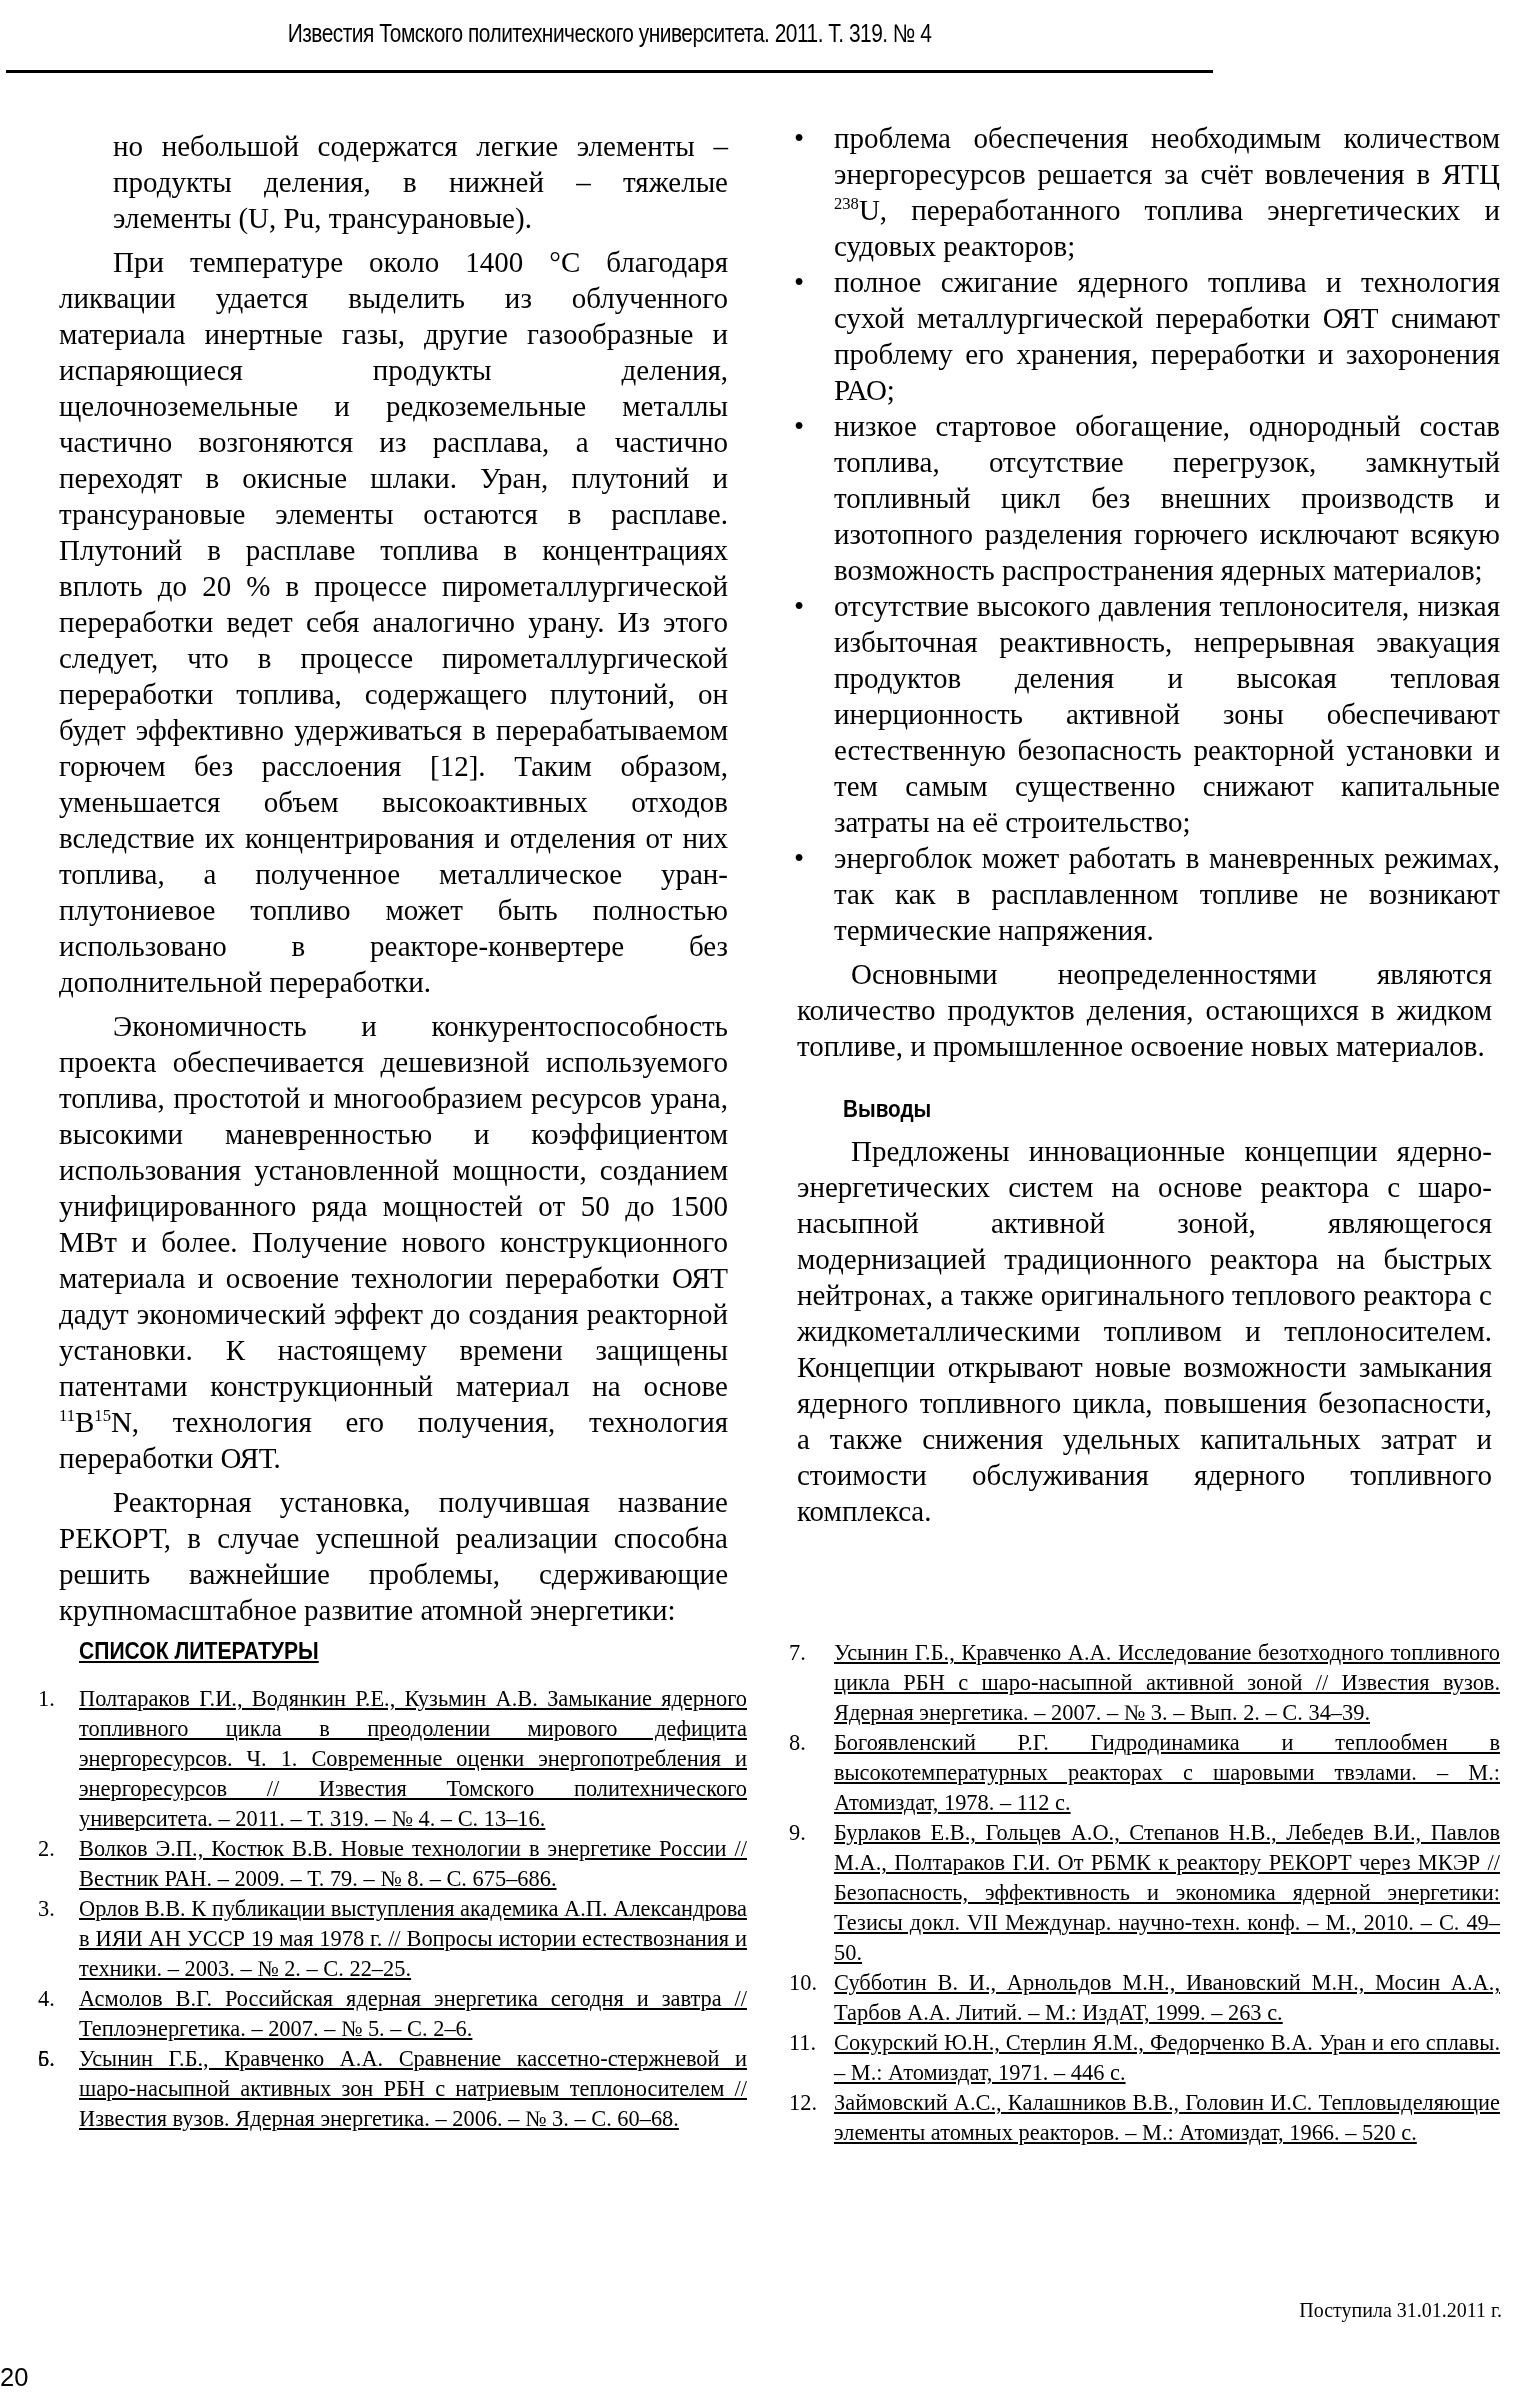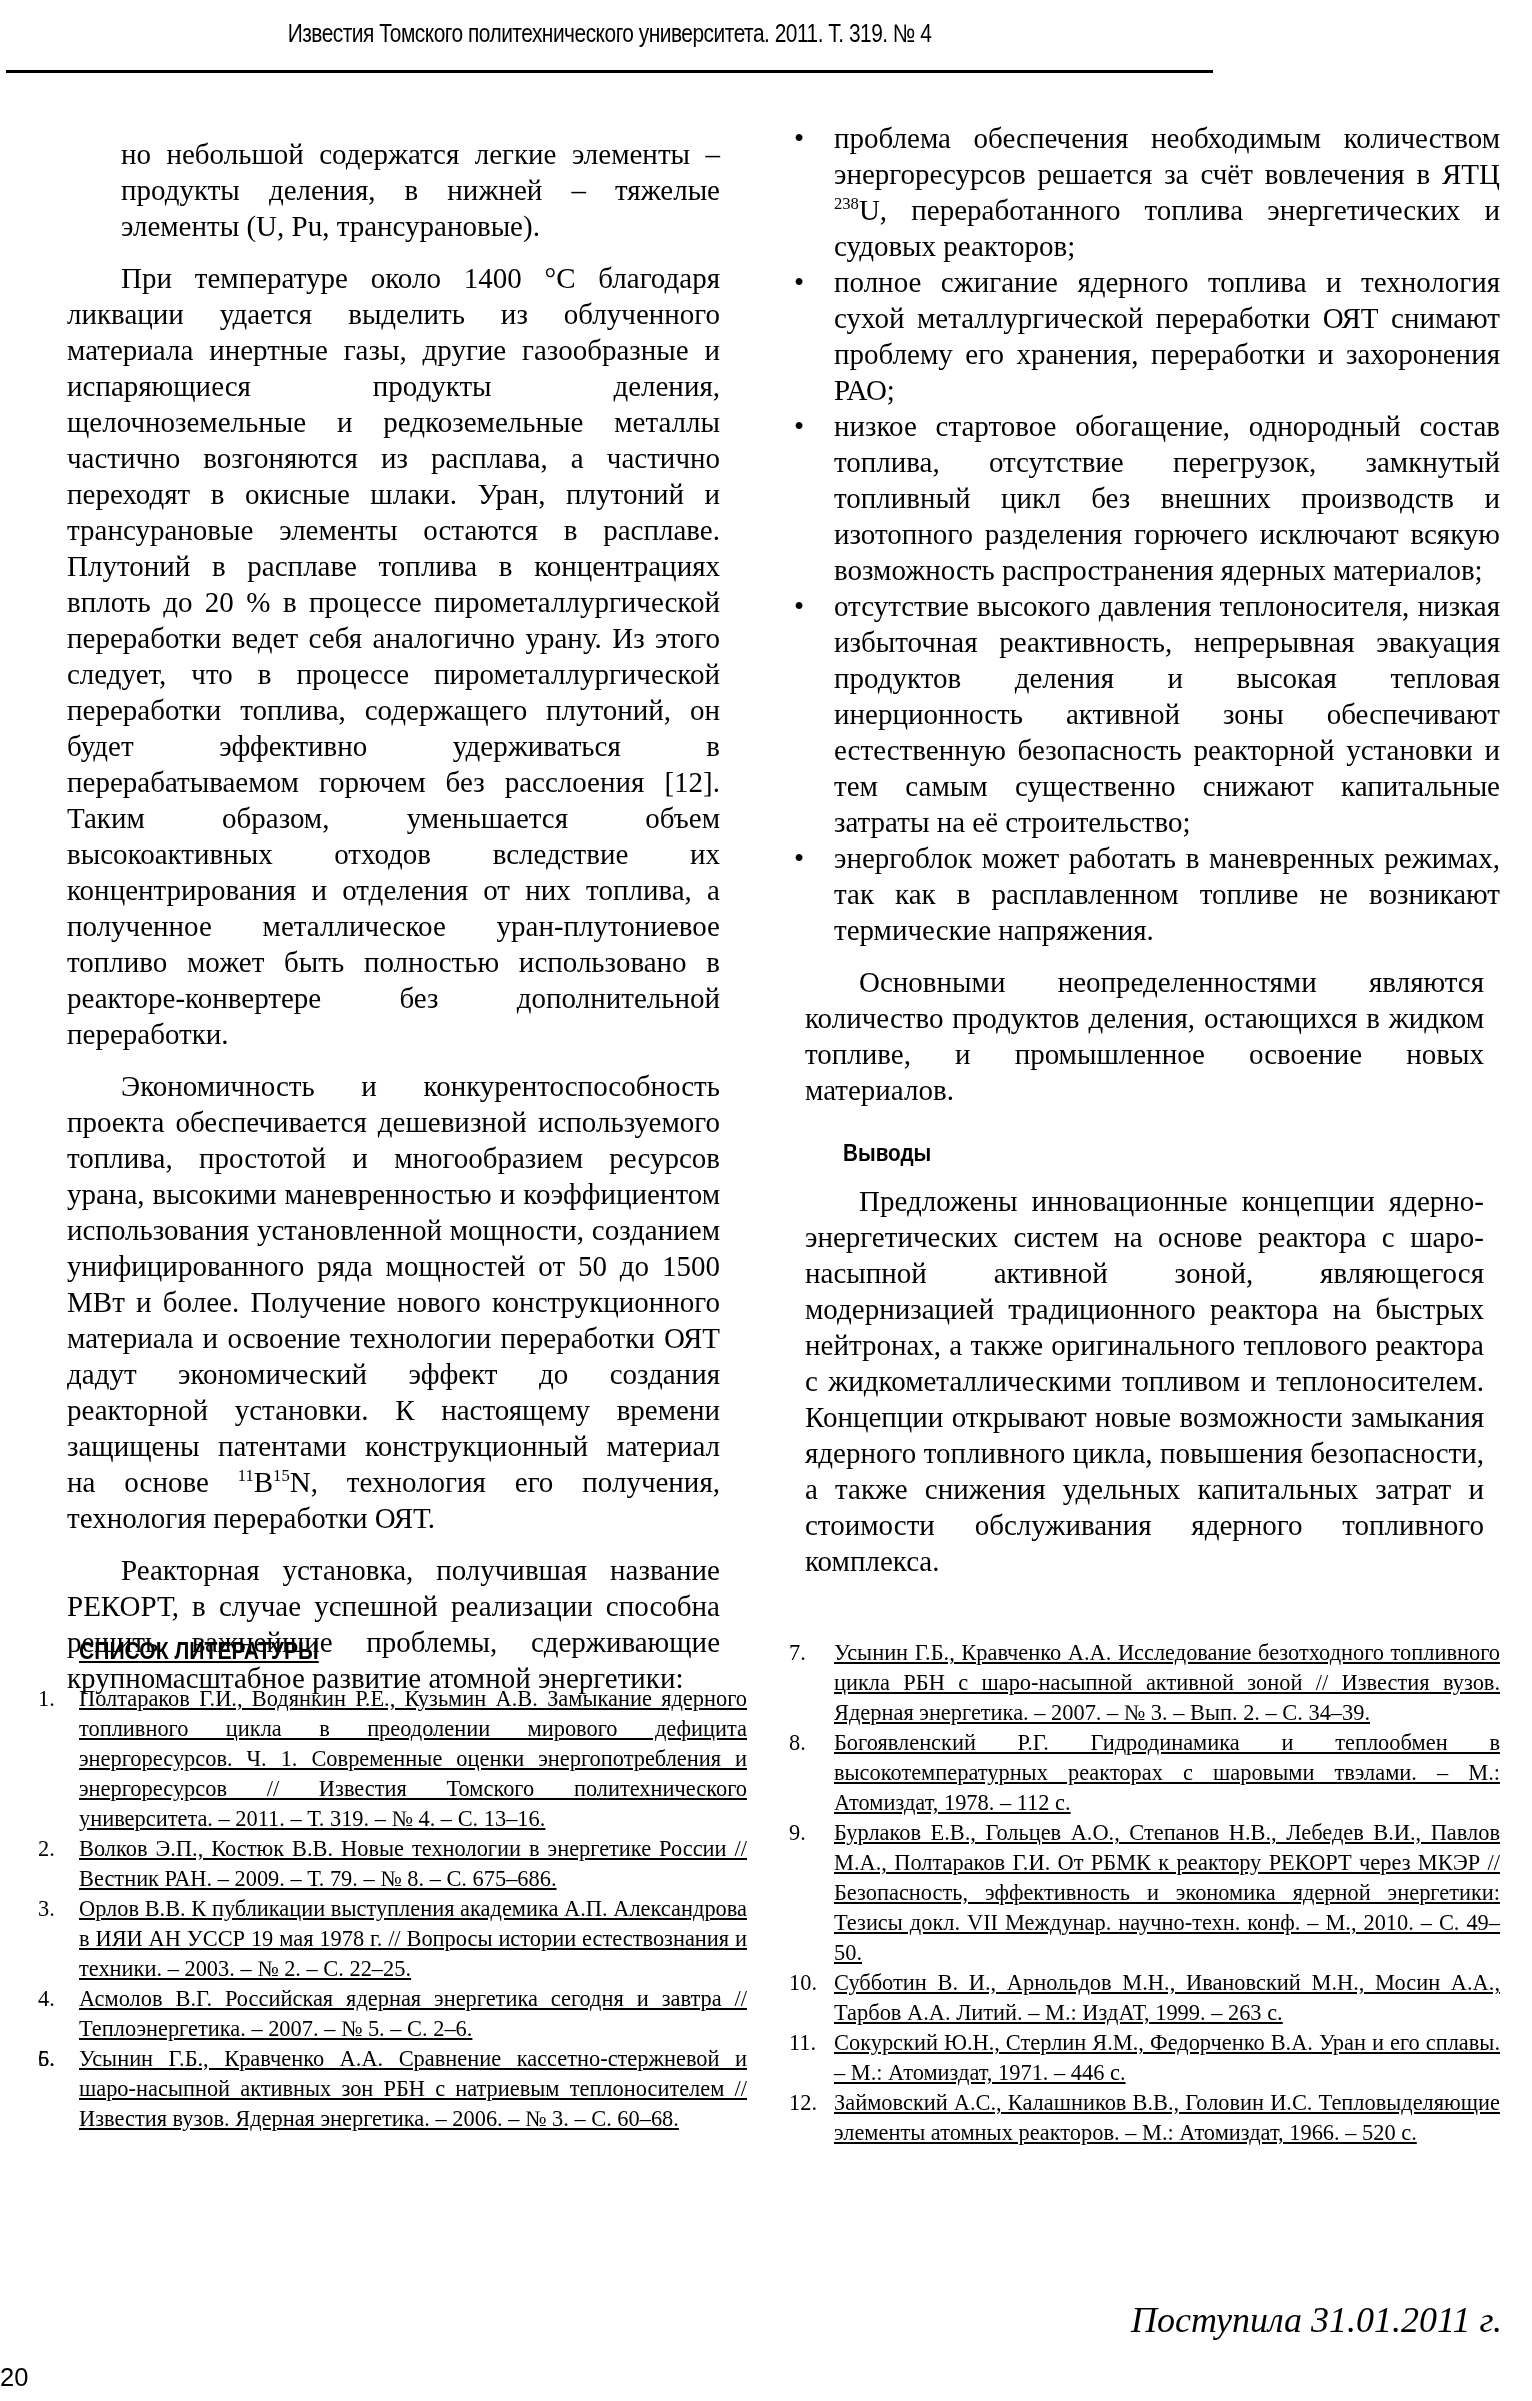--- a/index.html
+++ b/index.html
@@ -5,40 +5,40 @@
   html, body { margin:0; padding:0; background:#ffffff; }
   body { width:1533px; height:2401px; position:relative; overflow:hidden; color:#000; }
   .header { position:absolute; left:0; top:0; width:1219px; height:77px; }
   .header-title { position:absolute; left:0; right:0; top:19px; text-align:center;
     font-family:"Liberation Sans", sans-serif; font-size:25.5px; letter-spacing:-0.6px; transform:scaleX(0.82); transform-origin:center; }
   .header-rule { position:absolute; left:6.4px; right:6.4px; top:70px; height:2.6px; background:#000; }
 
   .col { position:absolute; font-family:"Liberation Serif", serif; font-size:29px; line-height:36px; text-align:justify; }
   .col-left { left:51px; top:120px; width:685px; }
   .col-right { left:789px; top:120px; width:711px; }
-  .para { margin:16px; text-indent:54px; text-align:justify; }
+  .para { margin:8px; text-indent:54px; text-align:justify; }
   .para-first { text-indent:0; padding-left:54px; }
   sup { font-size:16.6px; line-height:0; vertical-align:super; }
 
   .bullets { list-style:none; margin:0; padding:0; }
   .bullet { position:relative; padding-left:45px; margin:0; text-align:justify; }
   .bullet-dot { position:absolute; left:5.1px; top:0; }
 
   .section-heading { font-family:"Liberation Sans", sans-serif; font-weight:bold; font-size:23px;
     margin:31px 0 10.2px 54px; line-height:28px; transform:scaleX(0.9); transform-origin:left; }
 
   .refs { position:absolute; font-family:"Liberation Serif", serif; font-size:22.4px; line-height:30px;text-decoration:underline; }
   .refs-left { left:38px; top:1635px; width:709px; }
   .refs-right { left:789px; top:1638px; width:711px; }
   .refs-heading { font-family:"Liberation Sans", sans-serif; font-weight:bold; font-size:24px; margin:0 0 16.6px 41px; line-height:32px; transform:scaleX(0.88); transform-origin:left; }
   .ref { position:relative; padding-left:41px; margin:0 0 0 0; text-align:justify; }
   .refs-right .ref { padding-left:45px; }
   .ref-num { position:absolute; left:0; top:0; }
 
-  .received { position:absolute; right:31px; top:2299px; font-family:"Liberation Serif", serif; font-style:italic; font-size:36px; }
+  .received { position:absolute; right:31px; top:2299px; font-family:"Liberation Serif", serif; font-size:20px; }
   .page-number { position:absolute; left:0; top:2363px; font-family:"Liberation Sans", sans-serif; font-size:25.5px; }
 </style>
 </head>
 <body>
 
 <div class="header">
   <div class="header-title">Известия Томского политехнического университета. 2011. Т. 319. № 4</div>
   <div class="header-rule"></div>
 </div>
 

